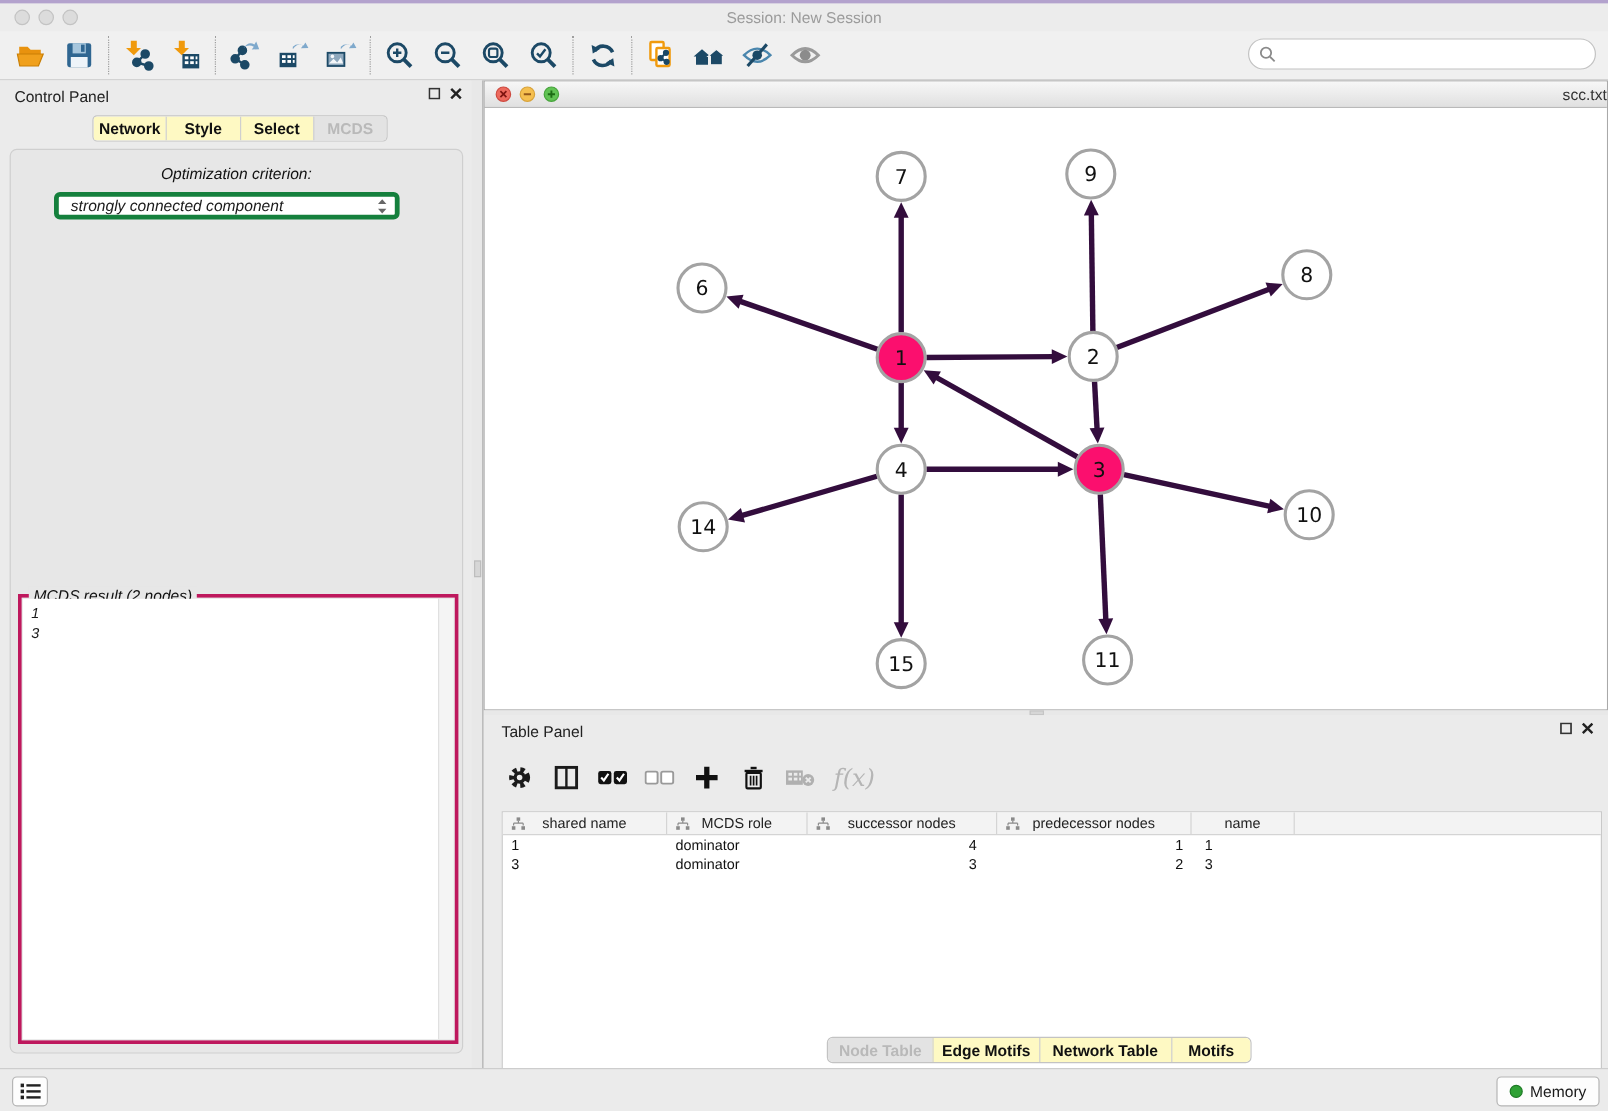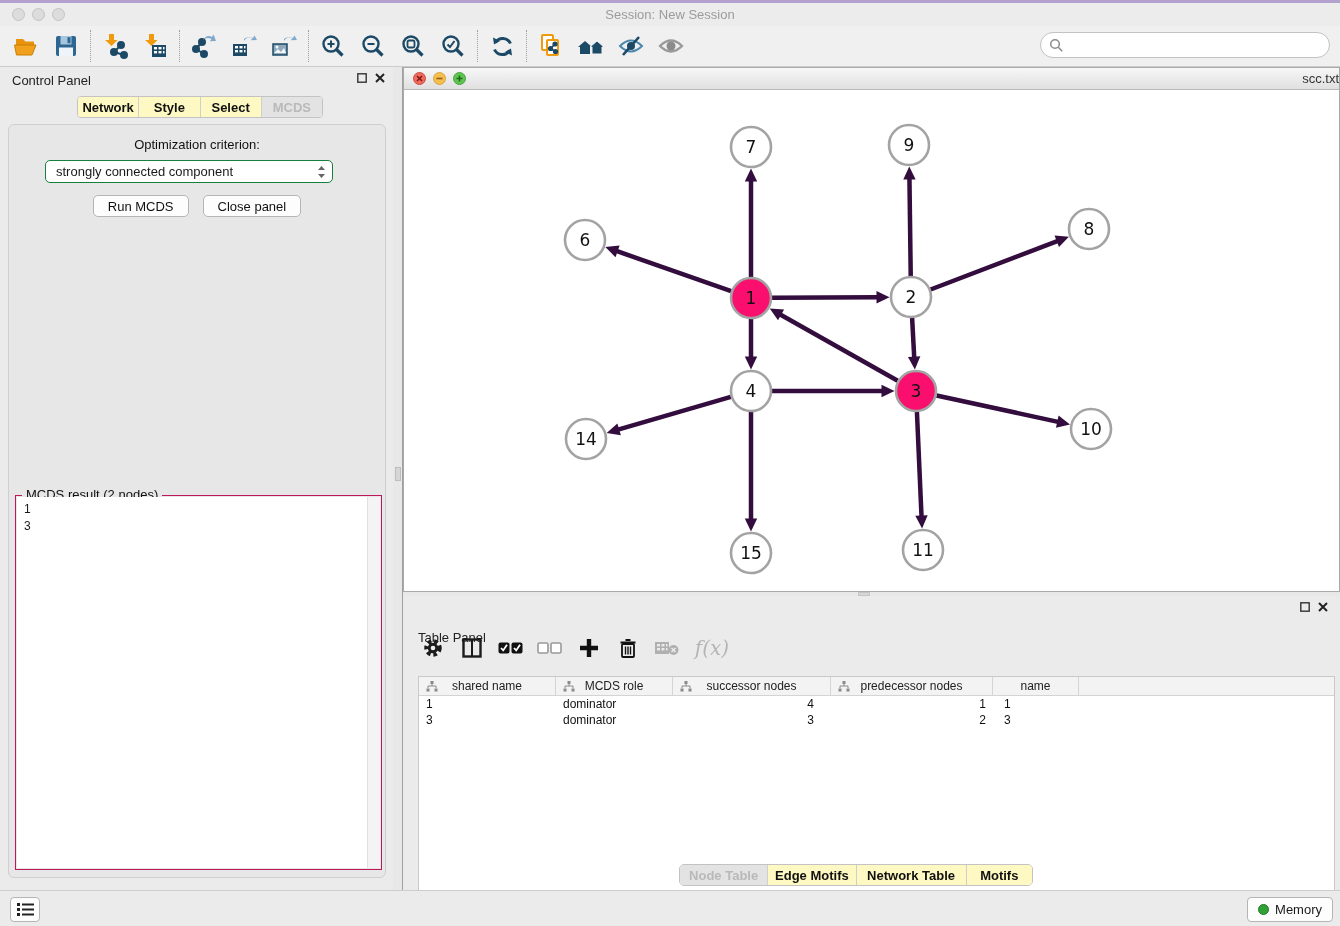--- a/index.html
+++ b/index.html
@@ -29,29 +29,29 @@
   .panel-head { position:relative; height:26px; }
   .panel-title { position:absolute; left:12px; top:6px; font-size:13px; color:#222; }
   .ph-icons { position:absolute; right:8px; top:6px; display:flex; gap:8px; align-items:center; }
   .seg-tabs { position:absolute; left:77px; top:29px; width:246px; height:22px; display:flex;
     border:1px solid #c3c3c3; border-radius:4px; overflow:hidden; background:#fff; }
   .seg { flex:1; display:flex; align-items:center; justify-content:center; font-size:13px; font-weight:bold;
     background:#fef9c3; border-left:1px solid #cfcfcf; color:#111; }
   .seg:first-child { border-left:none; }
   .seg.sel { background:#e3e3e3; color:#b9b9b9; }
   #cp-inner { position:absolute; left:8px; top:57px; width:378px; height:754px;
-    background:#e7e7e7; border:1px solid #cfcfcf; border-radius:6px; }
+    background:#e7e7e7; border:1px solid #cfcfcf; border-radius:6px;font-style:italic; }
   #opt-label { margin-top:12px; text-align:center; font-size:13px; color:#111; }
-  #opt-select { margin:8px 52px 0 36px; height:23px; background:#fff; border:1px solid #15803d; border-radius:5px;
+  #opt-select { margin:8px 52px 0 36px; height:23px; background:#fff; border:4px solid #15803d; border-radius:5px;
     display:flex; align-items:center; padding:0 6px 0 10px; }
   #opt-select .val { flex:1; font-size:13px; }
   #cp-buttons { margin-top:12px; display:flex; justify-content:center; gap:14px; }
   .btn { height:22px; background:#fdfdfd; border:1px solid #b5b5b5; border-radius:5px; font-size:13px;
     display:flex; align-items:center; justify-content:center; padding:0 14px; color:#111; }
-  #result-box { position:absolute; left:6px; right:3px; top:370px; bottom:7px; border:1px solid #be185d; }
+  #result-box { position:absolute; left:6px; right:3px; top:370px; bottom:7px; border:3px solid #be185d; }
   #result-legend { position:absolute; left:6px; top:-9px; background:#e7e7e7; padding:0 4px; font-size:13px; color:#111; }
   #result-content { position:absolute; left:1px; top:1px; right:14px; bottom:1px; background:#fff;
     padding:4px 0 0 7px; font-size:12px; line-height:17px; }
   #result-scroll { position:absolute; top:1px; right:1px; bottom:1px; width:13px; background:#f4f4f4; border-left:1px solid #e0e0e0; }
 
   
   #v-split { position:absolute; left:393px; top:67px; width:10px; height:823px; background:#e8e8e8; border-right:1px solid #9f9f9f; }
   #v-grip { position:absolute; left:2px; top:400px; width:6px; height:14px; background:#d6d6d6; border:1px solid #bdbdbd; }
   #h-split { position:absolute; left:403px; top:592px; right:0; height:4px; background:#e8e8e8; }
   #h-grip { position:absolute; left:455px; top:0px; width:12px; height:4px; background:#d6d6d6; border:1px solid #c5c5c5; }
@@ -69,21 +69,21 @@
   .tp-btn { width:30px; height:30px; display:flex; align-items:center; justify-content:center; }
   #node-table { position:absolute; left:15px; top:80px; width:917px; height:257px; background:#fff; border:1px solid #c9c9c9; }
   .thead { display:flex; height:19px; background:#f3f3f3; border-bottom:1px solid #d4d4d4; }
   .th { position:relative; border-right:1px solid #d4d4d4; display:flex; align-items:center; justify-content:center;
     font-size:12px; color:#222; }
   .th .hier { position:absolute; left:7px; top:4px; }
   .trow { display:flex; height:16px; }
   .td { font-size:12px; padding:1px 7px 0 7px; overflow:hidden; white-space:nowrap; color:#111; }
   .ar { text-align:right; } .al { text-align:left; }
   .c0{width:137px;} .c1{width:117px;} .c2{width:158px;} .c3{width:162px;} .c4{width:86px;}
-  #tp-tabs { position:absolute; left:276px; top:268px; width:354px; height:22px; display:flex;
+  #tp-tabs { position:absolute; left:286px; top:268px; width:354px; height:22px; display:flex;
     border:1px solid #c3c3c3; border-radius:5px; overflow:hidden; background:#fff; }
 
   
   #status-bar { position:absolute; left:0; top:890px; width:100%; height:36px; background:#ebebeb; border-top:1px solid #cdcdcd; }
   #task-btn { position:absolute; left:10px; top:6px; width:30px; height:25px; background:#fdfdfd;
     border:1px solid #b5b5b5; border-radius:4px; display:flex; align-items:center; justify-content:center; }
   #memory-btn { position:absolute; right:7px; top:6px; height:25px; background:#fdfdfd; border:1px solid #b5b5b5;
     border-radius:4px; display:flex; align-items:center; gap:6px; padding:0 10px; font-size:13px; }
   #memory-dot { width:11px; height:11px; border-radius:50%; background:#2fa135; border:1px solid #1e7a25; }
 
@@ -282,24 +282,20 @@
     <div class="seg sel">MCDS</div>
   </div>
   <div id="cp-inner">
     <div id="opt-label">Optimization criterion:</div>
     <div id="opt-select">
       <span class="val">strongly connected component</span>
       <svg width="9" height="14" viewBox="0 0 9 14">
         <path d="M4.5 1 L8 5 H1 z" fill="#666"></path>
         <path d="M4.5 13 L1 9 H8 z" fill="#666"></path>
       </svg>
-    </div>
-    <div id="cp-buttons">
-      <div class="btn">Run MCDS</div>
-      <div class="btn">Close panel</div>
     </div>
     <div id="result-box">
       <span id="result-legend">MCDS result (2 nodes)</span>
       <div id="result-content">
         <div>1</div>
         <div>3</div>
       </div>
       <div id="result-scroll"></div>
     </div>
   </div>
@@ -407,21 +403,21 @@
       </svg>
   </div>
 </div>
 
 <div id="h-split">
     <div id="h-grip"></div>
   </div>
 
 <div id="table-panel">
   <div class="panel-head">
-    <span class="panel-title" style="left:15px;margin-top:28px;">Table Panel</span>
+    <span class="panel-title" style="left:15px;">Table Panel</span>
     <span class="ph-icons" style="right:12px;">
       <svg width="10" height="10" viewBox="0 0 10 10">
         <rect x="0.8" y="0.8" width="8.4" height="8.4" fill="none" stroke="#333" stroke-width="1.4"></rect>
       </svg>
       <svg width="10" height="10" viewBox="0 0 10 10">
         <path d="M1 1 L9 9 M9 1 L1 9" stroke="#222" stroke-width="2"></path>
       </svg>
     </span>
   </div>
   <div id="tp-toolbar">

